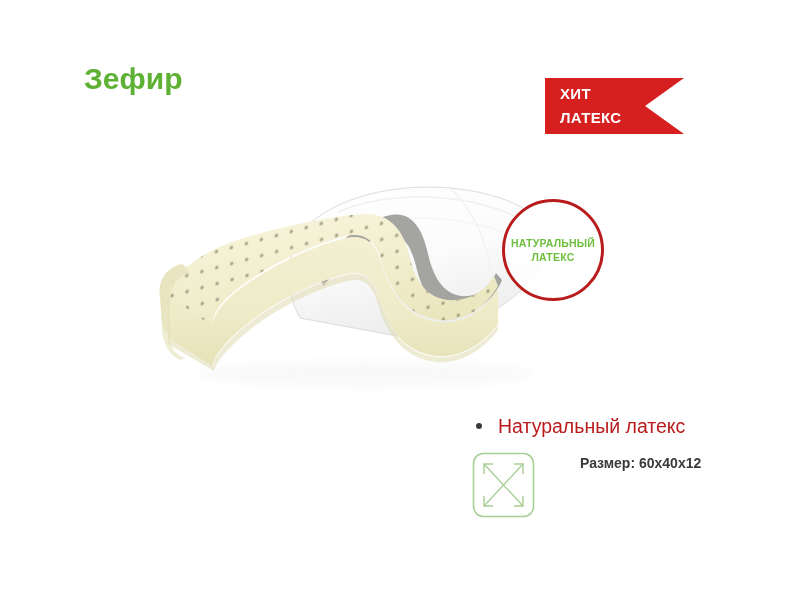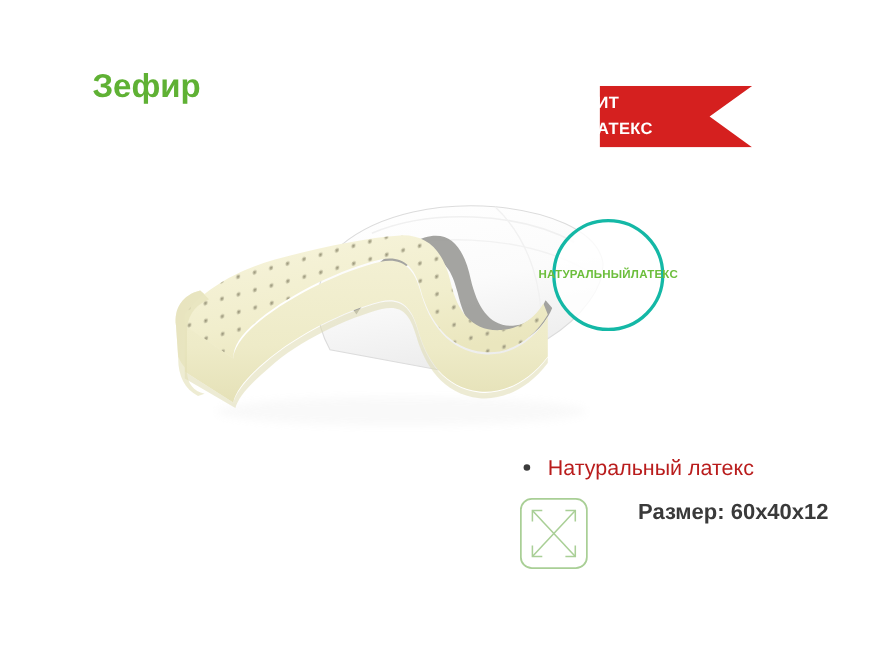--- a/index.html
+++ b/index.html
@@ -36,21 +36,21 @@
     left: 545px;
     top: 78px;
     width: 139px;
     height: 56px;
     background: #d5201f;
     clip-path: polygon(0% 0%, 100% 0%, 72% 50%, 100% 100%, 0% 100%);
     -webkit-clip-path: polygon(0% 0%, 100% 0%, 72% 50%, 100% 100%, 0% 100%);
   }
   .hit-ribbon-text {
     position: absolute;
-    left: 532px;
+    left: 560px;
     top: 82px;
     width: 110px;
     color: #ffffff;
     font-size: 15px;
     font-weight: bold;
     line-height: 24px;
     text-align: left;
     letter-spacing: 0.3px;
     pointer-events: none;
   }
@@ -67,25 +67,25 @@
   .product-figure svg { display: block; }
 
   
   .latex-badge {
     position: absolute;
     left: 502px;
     top: 199px;
     width: 102px;
     height: 102px;
     border-radius: 50%;
-    border: 3px solid #14b8a6;
+    border: 3px solid #b91c1c;
     background: rgba(255,255,255,0.82);
     box-sizing: border-box;
     display: flex;
-    flex-direction: row;
+    flex-direction: column;
     align-items: center;
     justify-content: center;
   }
   .latex-badge-text {
     color: #6cbe3c;
     font-size: 10.5px;
     font-weight: bold;
     line-height: 14px;
     text-align: center;
     letter-spacing: 0.2px;
@@ -123,21 +123,21 @@
     top: 452px;
     width: 63px;
     height: 66px;
   }
   .size-icon svg { display: block; }
 
   .size-label {
     position: absolute;
     left: 580px;
     top: 455px;
-    font-size: 20px;
+    font-size: 14px;
     font-weight: bold;
     color: #3a3a3a;
     white-space: nowrap;
   }
 </style>
 </head>
 <body>
 
 <div id="screen">
 

